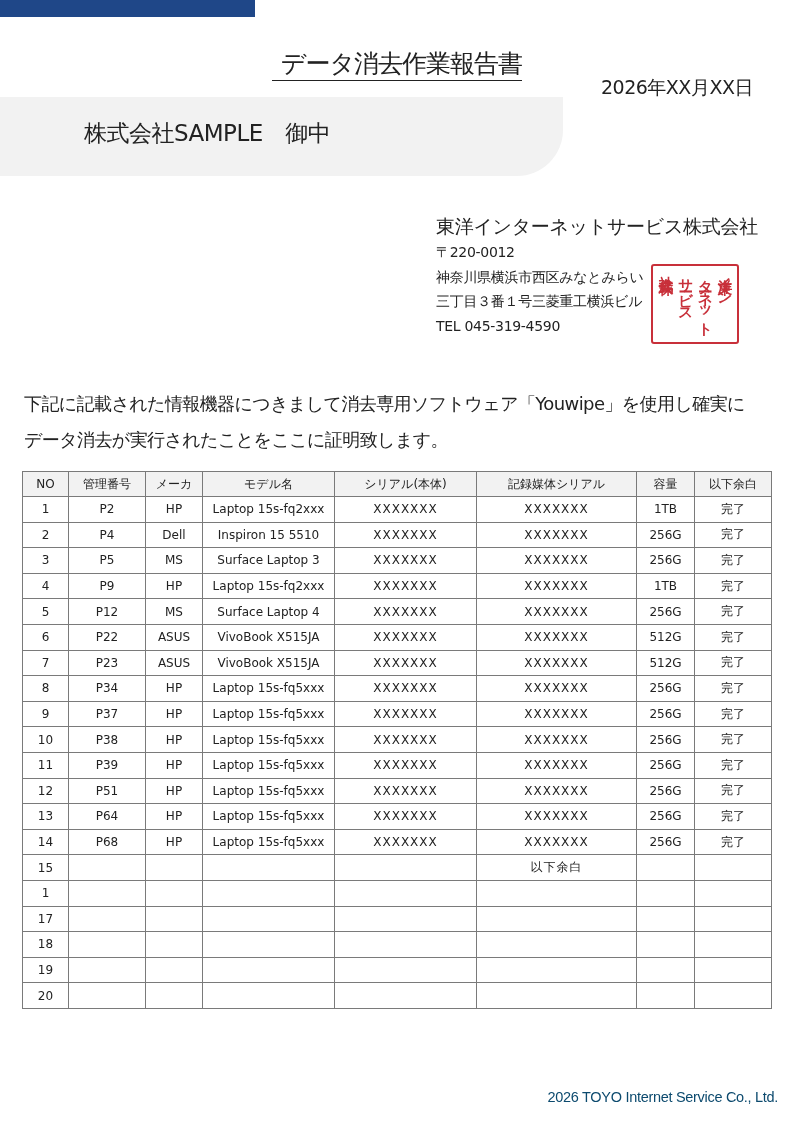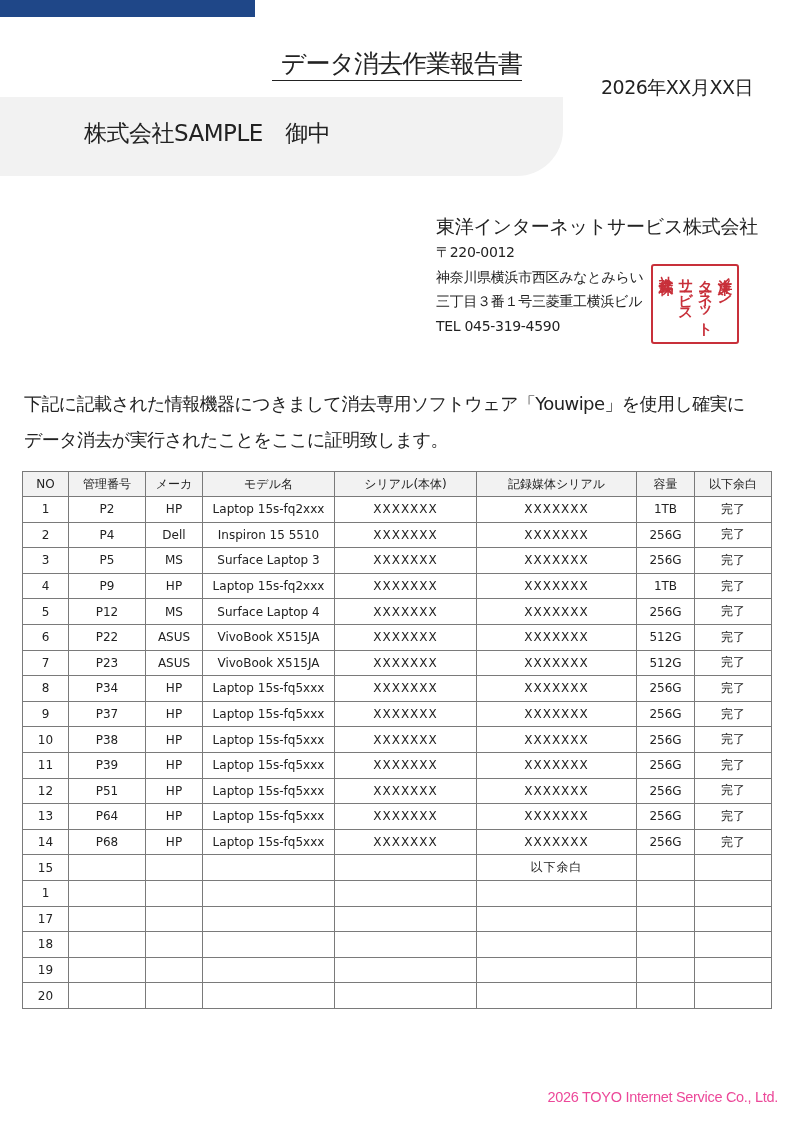--- a/index.html
+++ b/index.html
@@ -37,21 +37,21 @@
   table.erase-table {
     position: absolute; left: 22px; top: 471px; width: 749px;
     border-collapse: collapse; table-layout: fixed; font-size: 12px;
   }
   table.erase-table th, table.erase-table td {
     border: 1.5px solid #7a7a7a; text-align: center; padding: 0; height: 24.6px;
     white-space: nowrap; overflow: hidden; color: #222;
   }
   table.erase-table th { background: #f2f2f2; font-weight: normal; height: 24px; font-size: 12px; }
   table.erase-table td.mono { letter-spacing: 1px; }
-  .footer { position: absolute; right: 16px; top: 1089px; font-family: "Liberation Sans", sans-serif; font-size: 14.5px; white-space: nowrap; letter-spacing: -0.3px; color: #ec4899; }
+  .footer { position: absolute; right: 16px; top: 1089px; font-family: "Liberation Sans", sans-serif; font-size: 14.5px; white-space: nowrap; letter-spacing: -0.3px; color: #0c4a6e; }
 </style>
 </head>
 <body>
 
 <div class="top-bar"></div>
 
 <div class="title">データ消去作業報告書</div>
 <div class="date">2026年XX月XX日</div>
 
 <div class="recipient-box">

